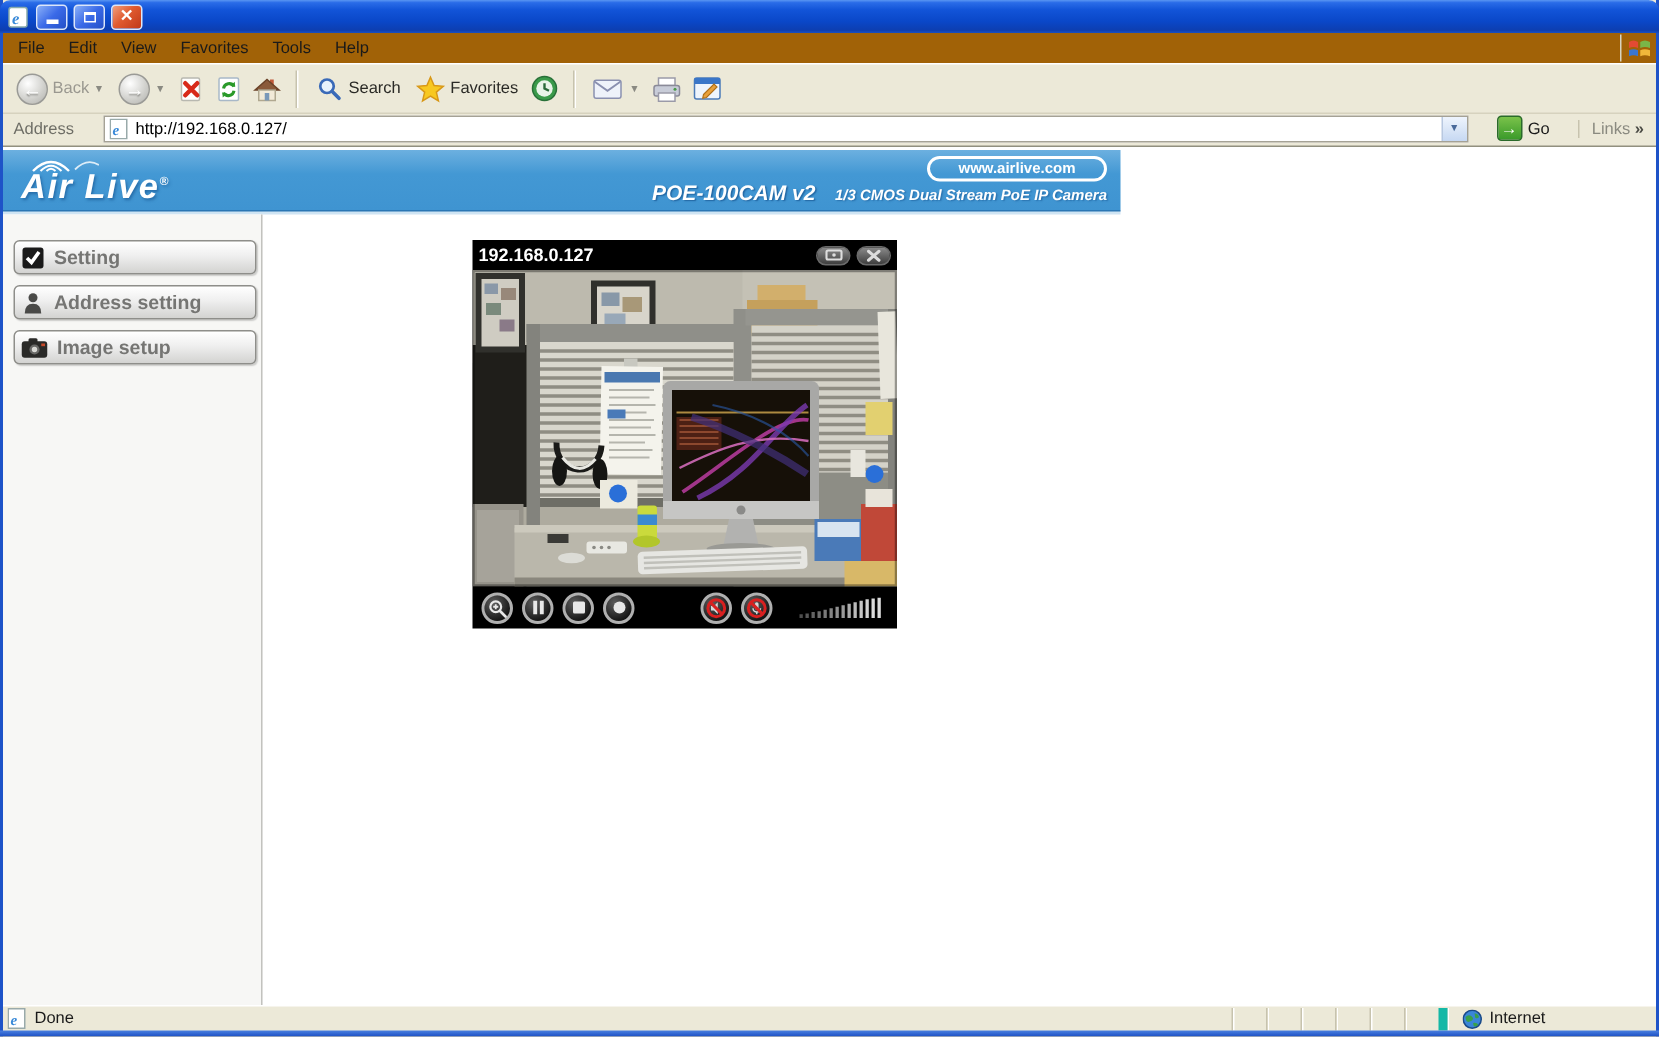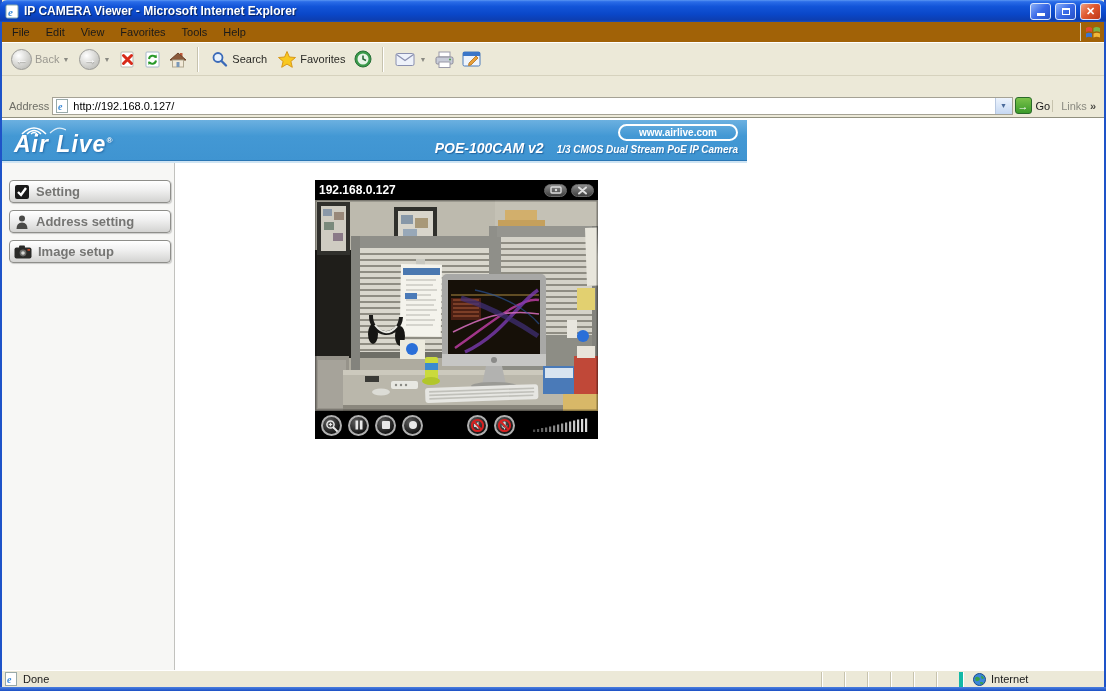--- a/index.html
+++ b/index.html
@@ -36,21 +36,21 @@
     display:flex; align-items:center; justify-content:center; }
   .nav-arrow { color:#fff; font-weight:bold; font-size:13px; line-height:13px; text-shadow:0 1px 1px #8a8a86; }
   .tb-label { font-size:11px; color:#2a2a26; }
   .tb-label.dim { color:#9a9890; }
   .chev { font-size:7px; color:#8a8a82; }
   .tb-sep { width:2px; height:25px; border-left:1px solid #c7c3ae; border-right:1px solid #fff; margin:0 4px; }
   .tb-ico { display:flex; align-items:center; justify-content:center; padding:1px; }
 
   
   .addressbar { height:22px; flex:0 0 22px; background:#ece9d8; display:flex; align-items:center;
-    padding:0 4px 2px 4px; gap:0; font-size:11px; border-bottom:1px solid #91907f;margin-top:20px; }
+    padding:0 4px 2px 4px; gap:17px; font-size:11px; border-bottom:1px solid #91907f; }
   .address-label { color:#6e6e66; padding:0 3px; }
   .address-field { flex:1; height:18px; background:#fff; border:1px solid #a5a295;
     display:flex; align-items:center; padding-left:3px; gap:4px; }
   .address-field input { border:none; outline:none; flex:1; font-size:11px; font-family:"Liberation Sans",sans-serif; height:14px; }
   .combo-btn { width:17px; height:16px; background:linear-gradient(180deg,#eef4fd,#c6d8f2);
     border-left:1px solid #b8c8e0; display:flex; align-items:center; justify-content:center;
     color:#4a6a9a; font-size:7px; }
   .go-group { display:flex; align-items:center; gap:4px; padding:0 2px; }
   .go-icon { width:17px; height:17px; border-radius:3px; border:1px solid #2a6a2a;
     background:linear-gradient(180deg,#7ac24a,#3a9a2a); color:#fff; font-weight:bold; font-size:11px;
@@ -97,35 +97,34 @@
     background:radial-gradient(circle at 35% 30%,#5e5e5e,#141414 75%);
     display:flex; align-items:center; justify-content:center; }
   .cbtn.gap { margin-left:38px; }
   .vol { margin-left:auto; display:flex; align-items:flex-end; }
 
   
   .statusbar { height:17px; flex:0 0 17px; background:#ece9d8; display:flex; align-items:center;
     font-size:11px; color:#1a1a1a; border-top:1px solid #fff; padding:0 3px; }
   .sb-left { display:flex; align-items:center; gap:5px; flex:1; }
   .sb-seg { width:23px; height:15px; border-left:1px solid #c7c3ae; box-shadow:inset 1px 0 0 #fff; }
-  .sb-net { width:142px; height:15px; border-left:4px solid #14b8a6; box-shadow:inset 1px 0 0 #fff;
+  .sb-net { width:142px; height:15px; border-left:6px solid #14b8a6; box-shadow:inset 1px 0 0 #fff;
     display:flex; align-items:center; gap:5px; padding-left:10px; }
   .bottom-edge { height:4px; flex:0 0 4px; margin:0 -2px; background:linear-gradient(180deg,#4a7fe0,#1c50c4); }
 </style>
 </head>
 <body>
 
 <div class="window">
 
   <div class="titlebar">
     <svg width="15" height="15" viewBox="0 0 15 15">
       <rect x="1" y="1" width="12" height="13" rx="1.5" fill="#fff" stroke="#8aa"></rect>
       <text x="3" y="12" font-size="11" font-style="italic" font-weight="bold" fill="#3a8ad8" font-family="Liberation Serif,serif">e</text>
     </svg>
-    <span class="title-text">IP CAMERA Viewer - Microsoft Internet Explorer</span>
     <div class="win-btn">
         <span class="glyph-min"></span>
       </div>
     <div class="win-btn">
         <span class="glyph-restore"></span>
       </div>
     <div class="win-btn close">✕</div>
   </div>
 
   <div class="menubar">

